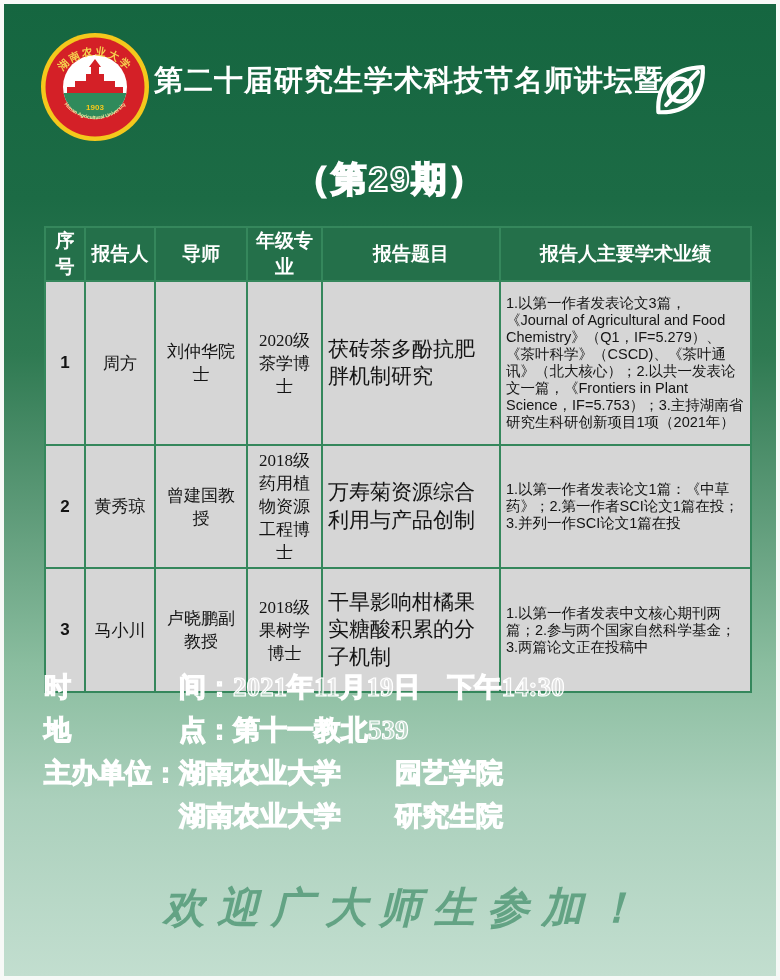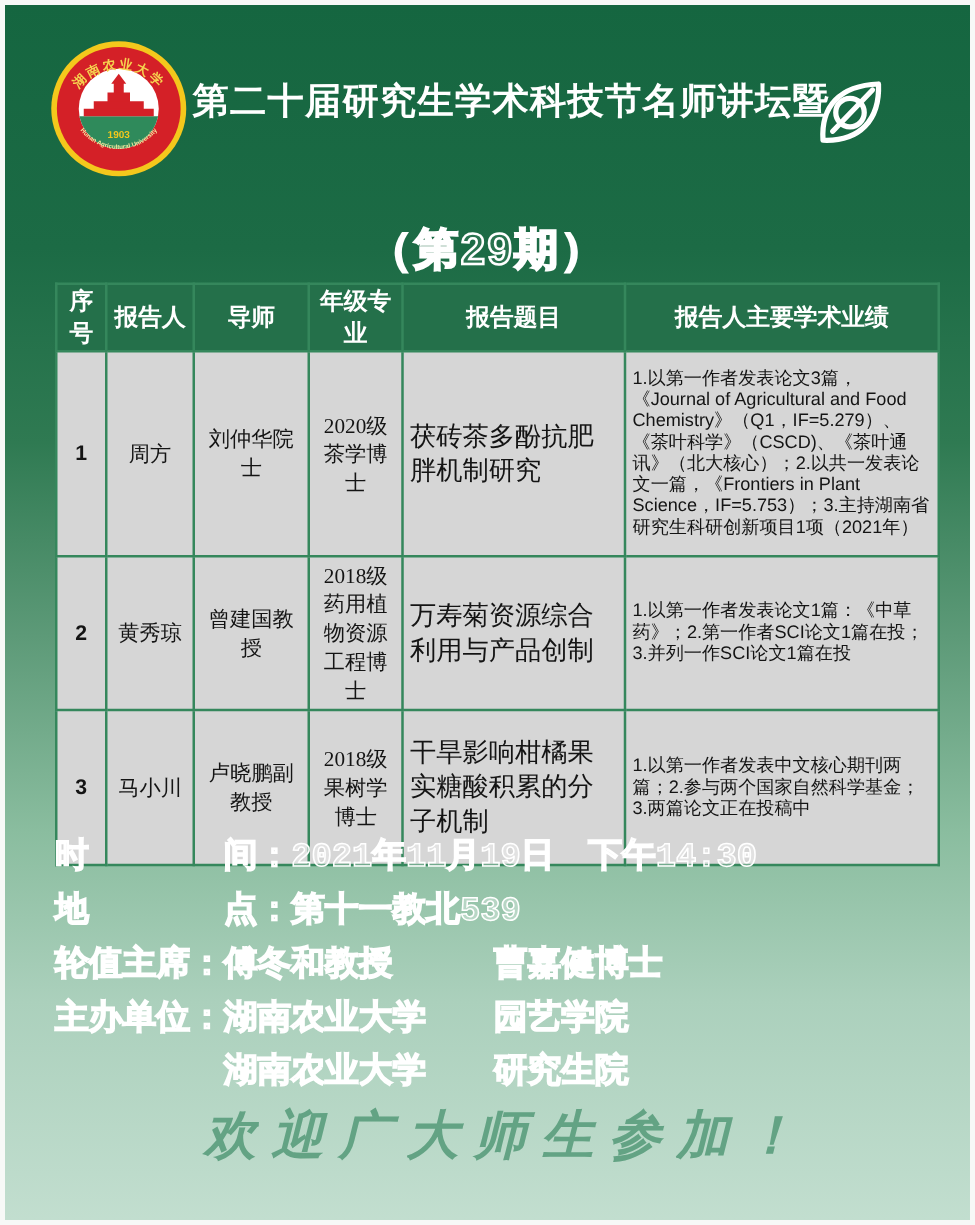--- a/index.html
+++ b/index.html
@@ -16,21 +16,21 @@
     font-size:29px;font-weight:bold;color:#ffffff;letter-spacing:1px;white-space:nowrap;
   }
   .college-logo{position:absolute;left:646px;top:50px;width:60px;height:72px;}
   
   .main-title{
     position:absolute;left:0;top:124px;width:100%;text-align:center;
     font-size:39px;font-weight:bold;letter-spacing:2px;
     color:rgba(255,255,255,0.06);-webkit-text-stroke:2px #ffffff;white-space:nowrap;
   }
   .sub-title{
-    position:absolute;left:0;top:172px;width:100%;text-align:center;
+    position:absolute;left:0;top:152px;width:100%;text-align:center;
     font-size:35px;font-weight:bold;letter-spacing:2px;
     color:rgba(255,255,255,0.06);-webkit-text-stroke:2px #ffffff;white-space:nowrap;
   }
   
   table.lecture-table{
     position:absolute;left:40px;top:222px;width:706px;
     border-collapse:collapse;table-layout:fixed;
   }
   .lecture-table th{
     border:2px solid #35875c;background:#24704a;color:#ffffff;
@@ -43,21 +43,21 @@
   td.c-center{text-align:center;font-size:17px;}
   td.c-left{text-align:left;font-size:21px;line-height:1.3;}
   td.c-ach{text-align:left;font-size:14.5px;line-height:17px;font-family:Liberation Sans, sans-serif;}
   tr.row-1 td{height:156px;}
   tr.row-2 td{height:109px;margin-top:42px;}
   tr.row-3 td{height:116px;}
   td.no-cell{font-weight:bold;font-family:"Liberation Sans",sans-serif;}
   
   .footer{position:absolute;left:40px;top:666px;width:700px;}
   .f-line{
-    font-size:27px;font-weight:bold;font-family:Liberation Mono, monospace;
+    font-size:27px;font-weight:bold;font-family:Liberation Serif, serif;
     line-height:34px;margin-bottom:9px;white-space:pre;
     color:rgba(255,255,255,0.30);-webkit-text-stroke:1.2px #ffffff;
   }
   .welcome{
     position:absolute;left:16px;top:876px;width:100%;text-align:center;
     font-size:42px;font-weight:bold;font-style:italic;letter-spacing:12px;
     color:#63a384;font-family:"DejaVu Serif",serif;white-space:nowrap;
   }
 </style>
 </head>
@@ -146,20 +146,19 @@
       <td class="c-center">2018级果树学博士</td>
       <td class="c-left">干旱影响柑橘果实糖酸积累的分子机制</td>
       <td class="c-ach">1.以第一作者发表中文核心期刊两篇；2.参与两个国家自然科学基金；3.两篇论文正在投稿中</td>
     </tr>
   </tbody>
     </table>
 
   <div class="footer">
     <div class="f-line">时　　　　间：2021年11月19日　下午14:30</div>
     <div class="f-line">地　　　　点：第十一教北539</div>
-    <div class="f-line">轮值主席：傅冬和教授　　　曹嘉健博士</div>
     <div class="f-line">主办单位：湖南农业大学　　园艺学院</div>
     <div class="f-line">　　　　　湖南农业大学　　研究生院</div>
   </div>
 
   <div class="welcome">欢迎广大师生参加！</div>
 
 </div>
 
 </body></html>

